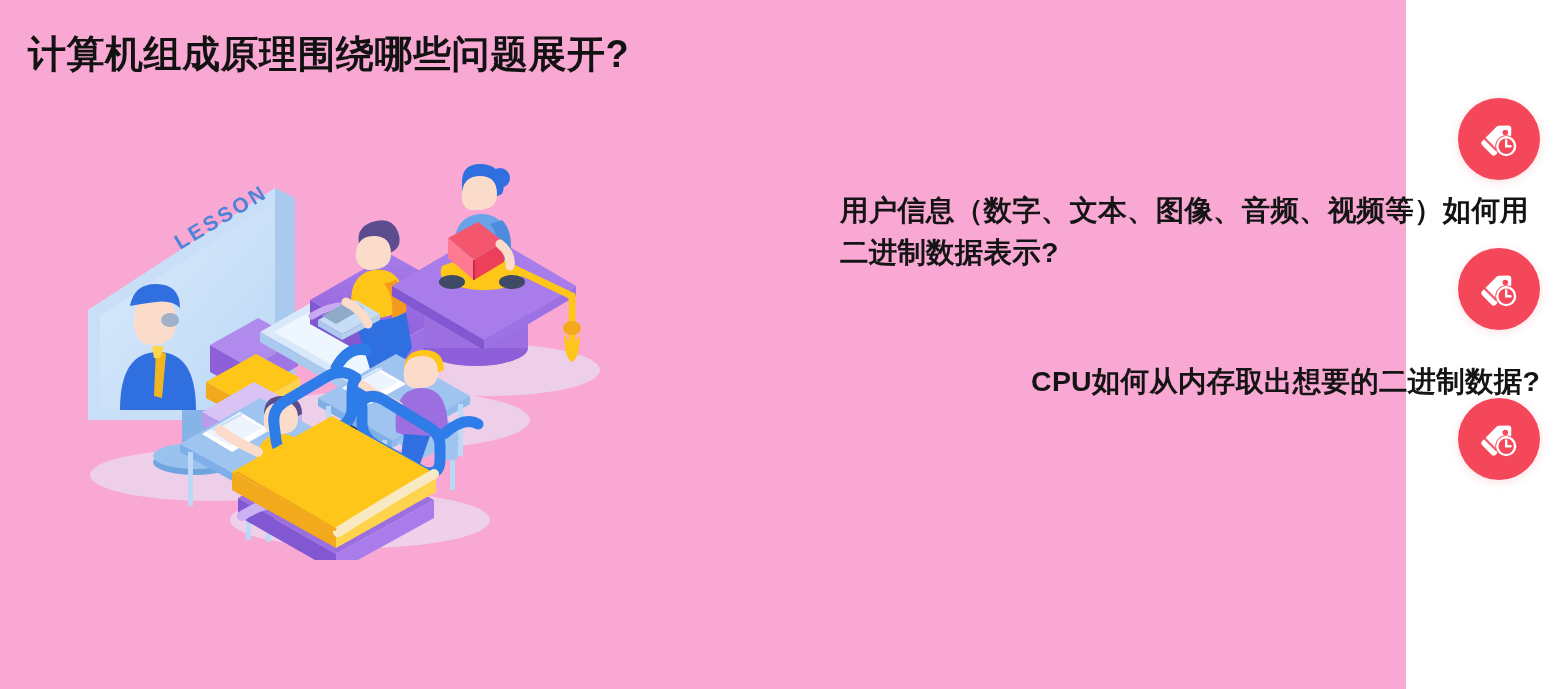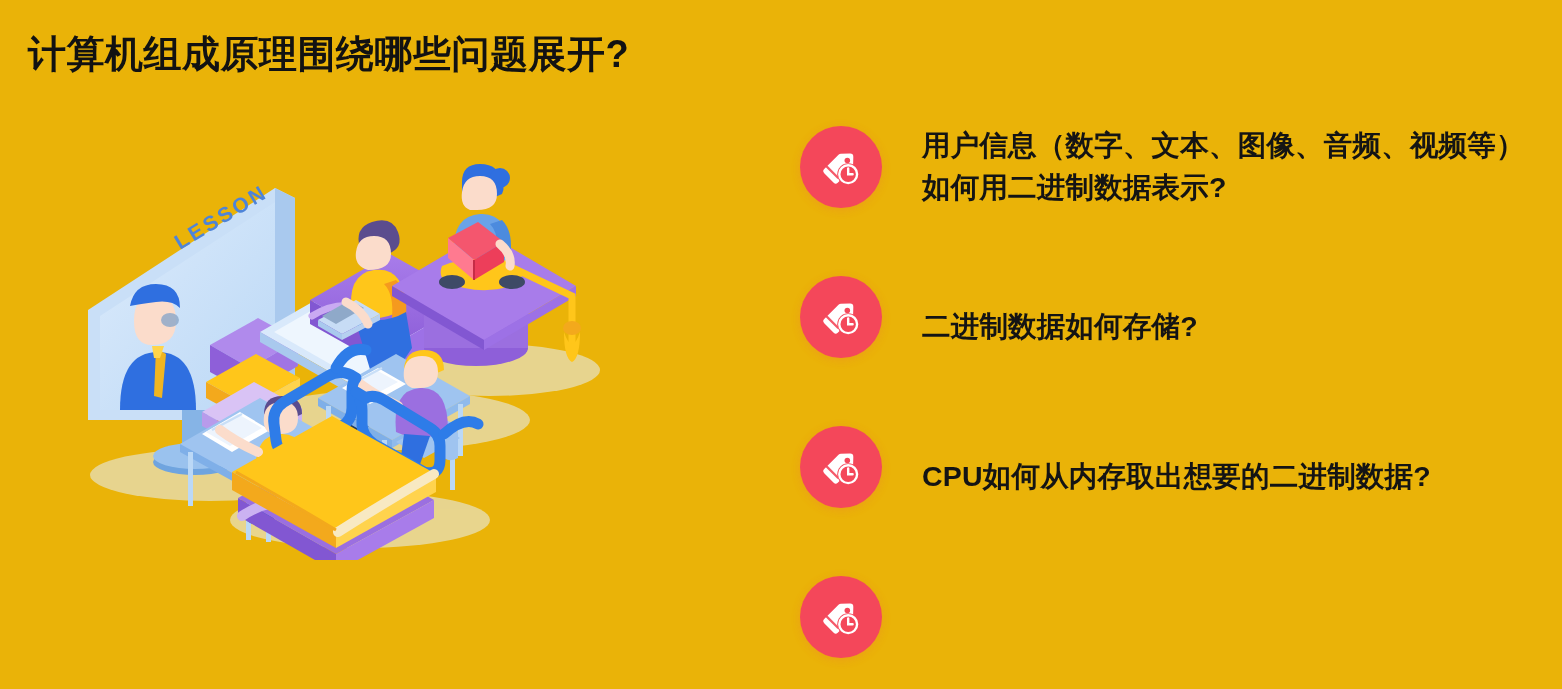--- a/index.html
+++ b/index.html
@@ -2,21 +2,21 @@
 <html><head>
 <meta charset="utf-8">
 <style>
   * { box-sizing: border-box; margin: 0; padding: 0; }
   html, body {
     width: 1562px; height: 689px;
     background: #ffffff;
     font-family: "Liberation Sans", "DejaVu Sans", sans-serif;
     overflow: hidden;
   }
-  .slide { position: relative; width: 1562px; height: 689px; background: #eab308; }
+  .slide { position: relative; width: 1406px; height: 689px; background: #f9a8d4; }
 
   
   .title {
     position: absolute;
     left: 28px; top: 31px;
     font-size: 38px;
     font-weight: 700;
     color: #121212;
     letter-spacing: 0.5px;
     white-space: nowrap;
@@ -25,22 +25,23 @@
 
   
   .illo { position: absolute; left: 60px; top: 120px; width: 620px; height: 440px; }
   .illo svg { display: block; width: 100%; height: 100%; }
 
   
   .bullets { position: absolute; left: 800px; top: 86px; width: 740px; }
   .bullet-row {
     position: relative;
     display: flex;
-    align-items: center;
+    align-items: flex-end;
     height: 150px;
+    flex-direction: column;
   }
   .bullet-icon {
     flex: 0 0 auto;
     width: 82px; height: 82px;
     border-radius: 50%;
     background: #F4475A;
     display: flex; align-items: center; justify-content: center;
     margin-top: 12px;
     box-shadow: 0 2px 10px rgba(244,71,90,0.18);
   }
@@ -259,33 +260,20 @@
           <circle cx="30.6" cy="17.2" r="2.9" fill="#F4475A"></circle>
           <path d="M9.2 23.6 L20.8 35.2" stroke="#F4475A" stroke-width="2.4" stroke-linecap="round" fill="none" opacity="0.9"></path>
           <circle cx="31.5" cy="31.5" r="11.4" fill="#F4475A"></circle>
           <circle cx="31.5" cy="31.5" r="9.3" fill="none" stroke="#ffffff" stroke-width="2.5"></circle>
           <path d="M31.5 25.6 L31.5 31.5 L36.1 31.5" stroke="#ffffff" stroke-width="2.5" stroke-linecap="round" fill="none"></path>
         </svg>
       </span>
       <span class="bullet-text">用户信息（数字、文本、图像、音频、视频等）如何用二进制数据表示?</span>
     </div>
 
-    <div class="bullet-row single">
-      <span class="bullet-icon">
-        <svg viewBox="0 0 48 48" xmlns="http://www.w3.org/2000/svg">
-          <path d="M6.5 26.2 L21.4 11.3 a3.6 3.6 0 0 1 2.5 -1.05 L33.4 10 a3.4 3.4 0 0 1 3.45 3.45 l-0.25 9.5 a3.6 3.6 0 0 1 -1.05 2.5 L20.6 40.35 a3 3 0 0 1 -4.25 0 L6.5 30.45 a3 3 0 0 1 0 -4.25 z" fill="#ffffff"></path>
-          <circle cx="30.6" cy="17.2" r="2.9" fill="#F4475A"></circle>
-          <path d="M9.2 23.6 L20.8 35.2" stroke="#F4475A" stroke-width="2.4" stroke-linecap="round" fill="none" opacity="0.9"></path>
-          <circle cx="31.5" cy="31.5" r="11.4" fill="#F4475A"></circle>
-          <circle cx="31.5" cy="31.5" r="9.3" fill="none" stroke="#ffffff" stroke-width="2.5"></circle>
-          <path d="M31.5 25.6 L31.5 31.5 L36.1 31.5" stroke="#ffffff" stroke-width="2.5" stroke-linecap="round" fill="none"></path>
-        </svg>
-      </span>
-      <span class="bullet-text">二进制数据如何存储?</span>
-    </div>
 
     <div class="bullet-row single">
       <span class="bullet-icon">
         <svg viewBox="0 0 48 48" xmlns="http://www.w3.org/2000/svg">
           <path d="M6.5 26.2 L21.4 11.3 a3.6 3.6 0 0 1 2.5 -1.05 L33.4 10 a3.4 3.4 0 0 1 3.45 3.45 l-0.25 9.5 a3.6 3.6 0 0 1 -1.05 2.5 L20.6 40.35 a3 3 0 0 1 -4.25 0 L6.5 30.45 a3 3 0 0 1 0 -4.25 z" fill="#ffffff"></path>
           <circle cx="30.6" cy="17.2" r="2.9" fill="#F4475A"></circle>
           <path d="M9.2 23.6 L20.8 35.2" stroke="#F4475A" stroke-width="2.4" stroke-linecap="round" fill="none" opacity="0.9"></path>
           <circle cx="31.5" cy="31.5" r="11.4" fill="#F4475A"></circle>
           <circle cx="31.5" cy="31.5" r="9.3" fill="none" stroke="#ffffff" stroke-width="2.5"></circle>
           <path d="M31.5 25.6 L31.5 31.5 L36.1 31.5" stroke="#ffffff" stroke-width="2.5" stroke-linecap="round" fill="none"></path>

